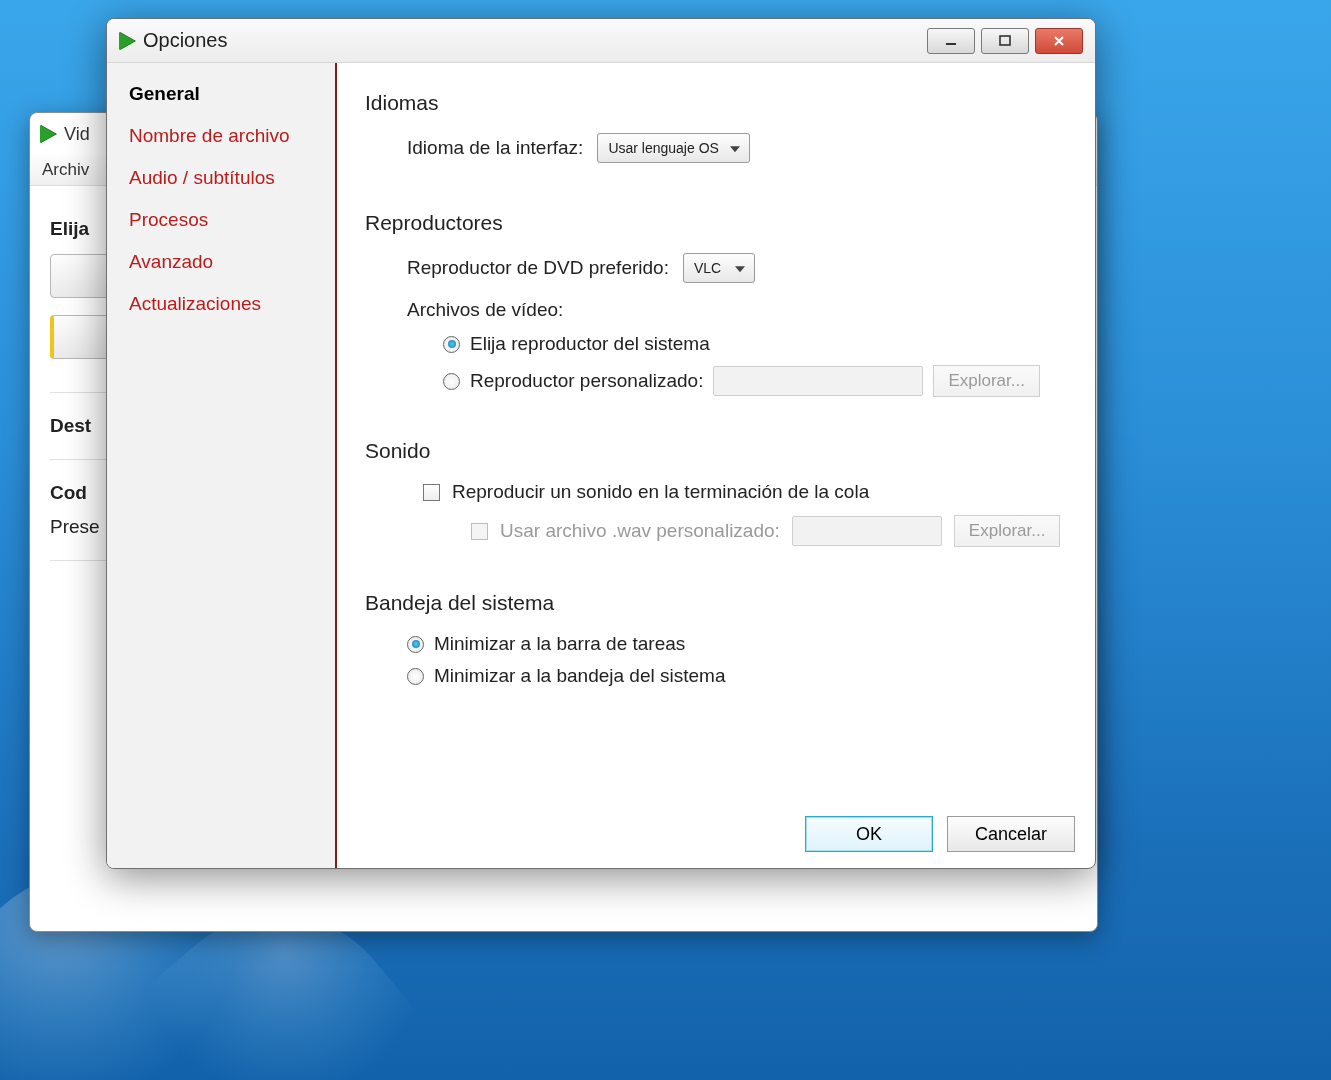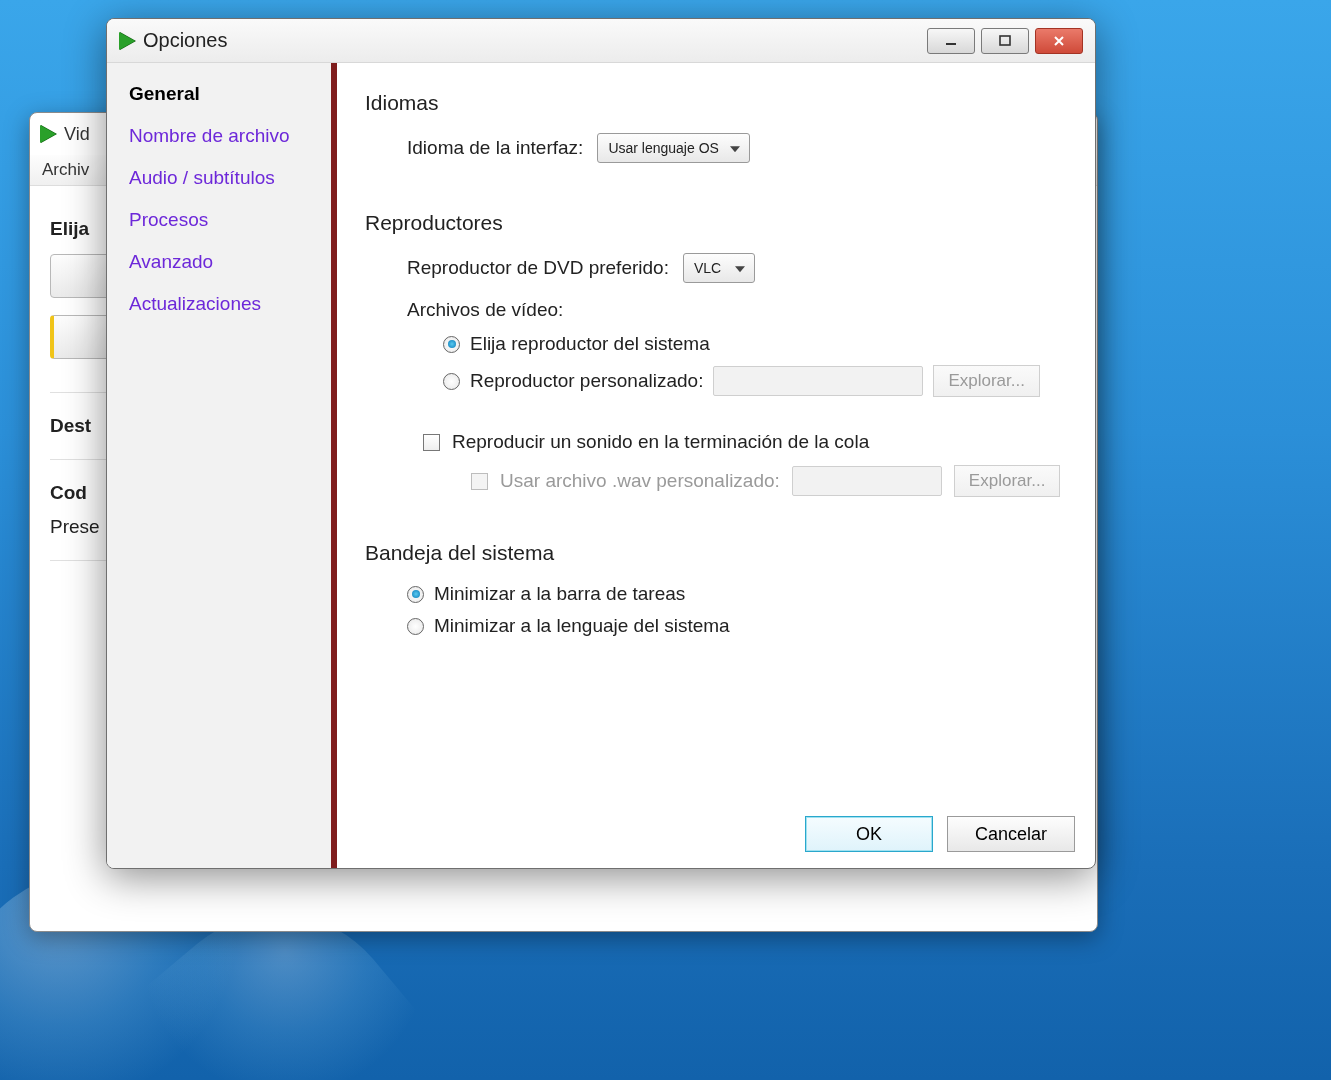--- a/index.html
+++ b/index.html
@@ -28,22 +28,22 @@
 .dialog { position:absolute; left:106px; top:18px; width:990px; height:851px; background:#fff; border:1px solid #6f6f6f; border-radius:8px; box-shadow:0 8px 40px rgba(0,0,0,.45); overflow:hidden;}
 .dialog .titlebar { height:44px; display:flex; align-items:center; padding:0 12px; font-size:20px; color:#222; background:linear-gradient(#fafafa,#ececec); border-bottom:1px solid #d8d8d8;}
 .dialog .titlebar .spacer{flex:1;}
 .winbtns { display:flex; gap:6px;}
 .winbtn { width:48px; height:26px; border:1px solid #7a7a7a; border-radius:3px; background:linear-gradient(#f7f7f7,#d8d8d8); display:flex; align-items:center; justify-content:center; color:#333;}
 .winbtn.close { background:linear-gradient(#ea7a6a,#cf4a39); border-color:#a33324;}
 .winbtn svg { display:block;}
 .bgwin .wincontrols .winbtn { width:40px; height:24px;}
 
 .dlg-body { display:flex; height:calc(100% - 44px);}
-.sidebar { width:230px; background:#f2f2f2; border-right:6px solid #7f1d1d; padding-top:10px;}
-.sidebar .item { padding:10px 22px; font-size:19px; color:#6d28d9; cursor:default;}
+.sidebar { width:230px; background:#f2f2f2; border-right:2px solid #7f1d1d; padding-top:10px;}
+.sidebar .item { padding:10px 22px; font-size:19px; color:#b91c1c; cursor:default;}
 .sidebar .item.sel { font-weight:700; color:#000;}
 
 .content { flex:1; padding:20px 28px 0 28px; font-size:19px; color:#222; overflow:auto;}
 .section-h { font-size:21px; margin:8px 0 18px 0;}
 .row { display:flex; align-items:center; gap:14px; margin-left:42px; margin-bottom:16px;}
 .label { font-size:19px;}
 .combo { height:30px; background:linear-gradient(#fdfdfd,#e8e8e8); border:1px solid #9a9a9a; border-radius:3px; padding:2px 30px 2px 10px; font-size:14px; position:relative; display:inline-flex; align-items:center;}
 .combo::after { content:""; position:absolute; right:9px; top:50%; transform:translateY(-30%); width:0;height:0; border-left:5px solid transparent; border-right:5px solid transparent; border-top:6px solid #444;}
 .subh { margin-left:42px; font-size:19px; margin-bottom:12px;}
 .radio-row { display:flex; align-items:center; gap:10px; margin-left:78px; margin-bottom:10px; font-size:19px;}
@@ -156,40 +156,41 @@
         <span>Elija reproductor del sistema</span>
       </div>
       <div class="radio-row">
         <span class="radio"></span>
         <span>Reproductor personalizado:</span>
         <span class="txtin dis" style="width:210px"></span>
         <button class="btn dis"><span>Explorar...</span></button>
       </div>
       <div class="spacerv"></div>
 
+      <div class="section-h">Sonido</div>
       <div class="check-row">
         <span class="check"></span>
         <span>Reproducir un sonido en la terminación de la cola</span>
       </div>
       <div class="check-row disabled" style="margin-left:78px;padding-left:28px;">
         <span class="check"></span>
         <span>Usar archivo .wav personalizado:</span>
         <span class="txtin dis" style="width:150px"></span>
         <button class="btn dis"><span>Explorar...</span></button>
       </div>
       <div class="spacerv"></div>
 
       <div class="section-h">Bandeja del sistema</div>
       <div class="radio-row" style="margin-left:42px;">
         <span class="radio sel"></span>
         <span>Minimizar a la barra de tareas</span>
       </div>
       <div class="radio-row" style="margin-left:42px;">
         <span class="radio"></span>
-        <span>Minimizar a la lenguaje del sistema</span>
+        <span>Minimizar a la bandeja del sistema</span>
       </div>
     </div>
   </div>
 
   <div class="dlg-footer">
     <button class="btn ok"><span>OK</span></button>
     <button class="btn"><span>Cancelar</span></button>
   </div>
 </div>
 

